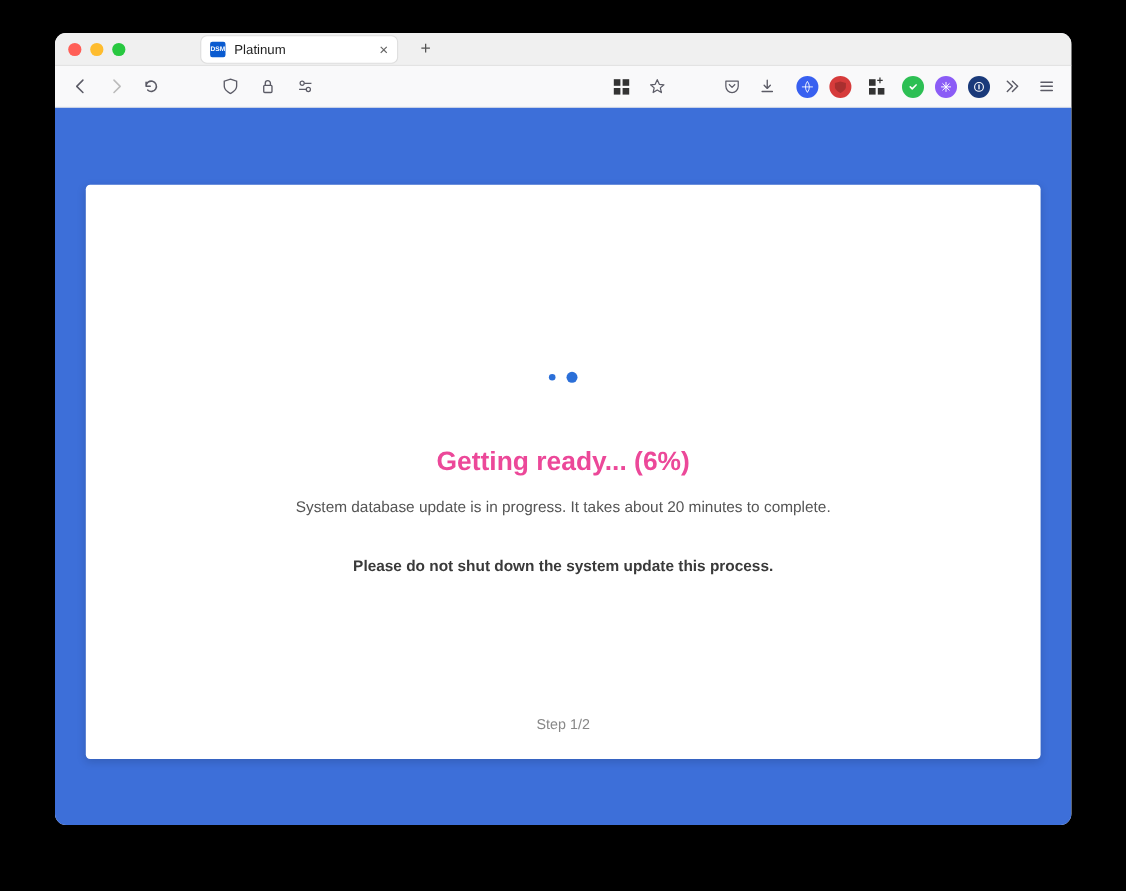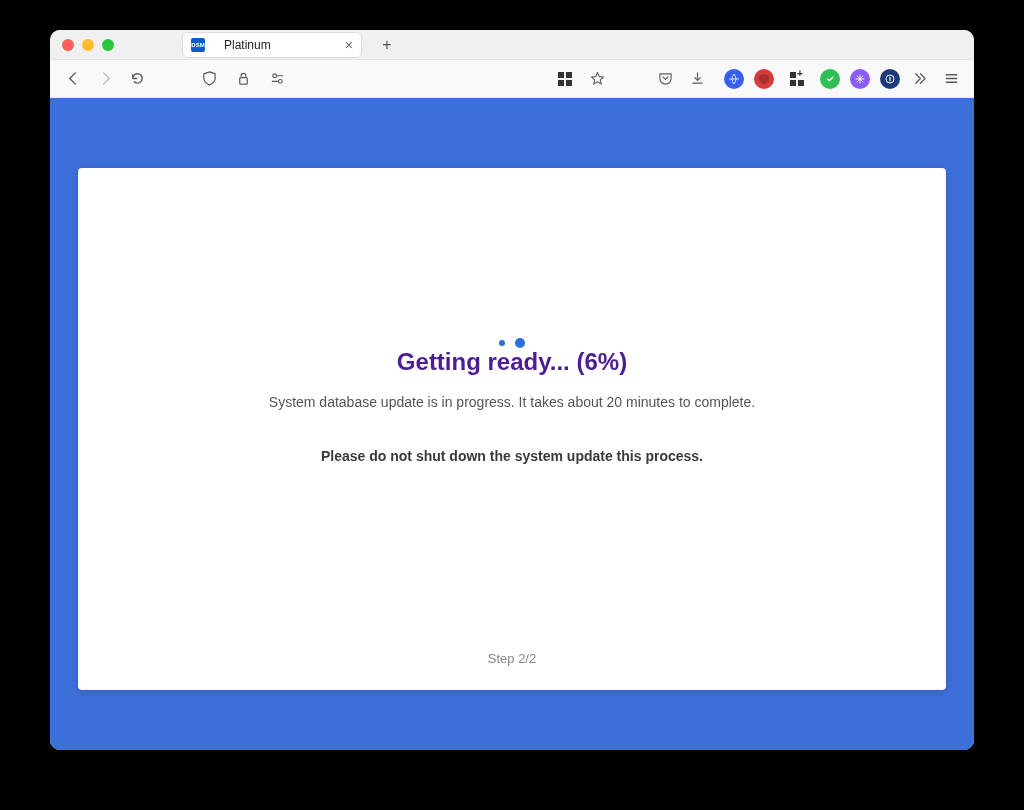--- a/index.html
+++ b/index.html
@@ -39,21 +39,21 @@
     .light.yellow { background: #febc2e; }
     .light.green { background: #28c840; }
     .tab {
       height: 26px;
       background: #fff;
       border: 1px solid #ddd;
       border-radius: 6px;
       display: flex;
       align-items: center;
       padding: 0 8px;
-      gap: 19px;
+      gap: 8px;
       min-width: 180px;
       font-size: 12px;
       color: #222;
     }
     .tab .favicon {
       width: 14px; height: 14px;
       background: #0a5bd0;
       border-radius: 2px;
       display: flex; align-items: center; justify-content: center;
       color: #fff; font-size: 6px; font-weight: bold;
@@ -124,23 +124,24 @@
     }
     .spinner {
       margin-top: 130px;
       display: flex; gap: 10px;
       align-items: center;
     }
     .dot { border-radius: 50%; background: #2b6fd8; }
     .dot.small { width: 6px; height: 6px; }
     .dot.big { width: 10px; height: 10px; }
     .heading {
+      margin-top: 58px;
       font-size: 24px;
       font-weight: 700;
-      color: #4c1d95;
+      color: #ec4899;
     }
     .subtext {
       margin-top: 18px;
       font-size: 14px;
       color: #555;
     }
     .warning {
       margin-top: 38px;
       font-size: 14px;
       font-weight: 700;
@@ -307,17 +308,17 @@
 
   <div class="content">
     <div class="card">
       <div class="spinner">
         <div class="dot small"></div>
         <div class="dot big"></div>
       </div>
       <div class="heading">Getting ready... (6%)</div>
       <div class="subtext">System database update is in progress. It takes about 20 minutes to complete.</div>
       <div class="warning">Please do not shut down the system update this process.</div>
-      <div class="step">Step 2/2</div>
+      <div class="step">Step 1/2</div>
     </div>
   </div>
 
 </div>
 
 </body></html>

